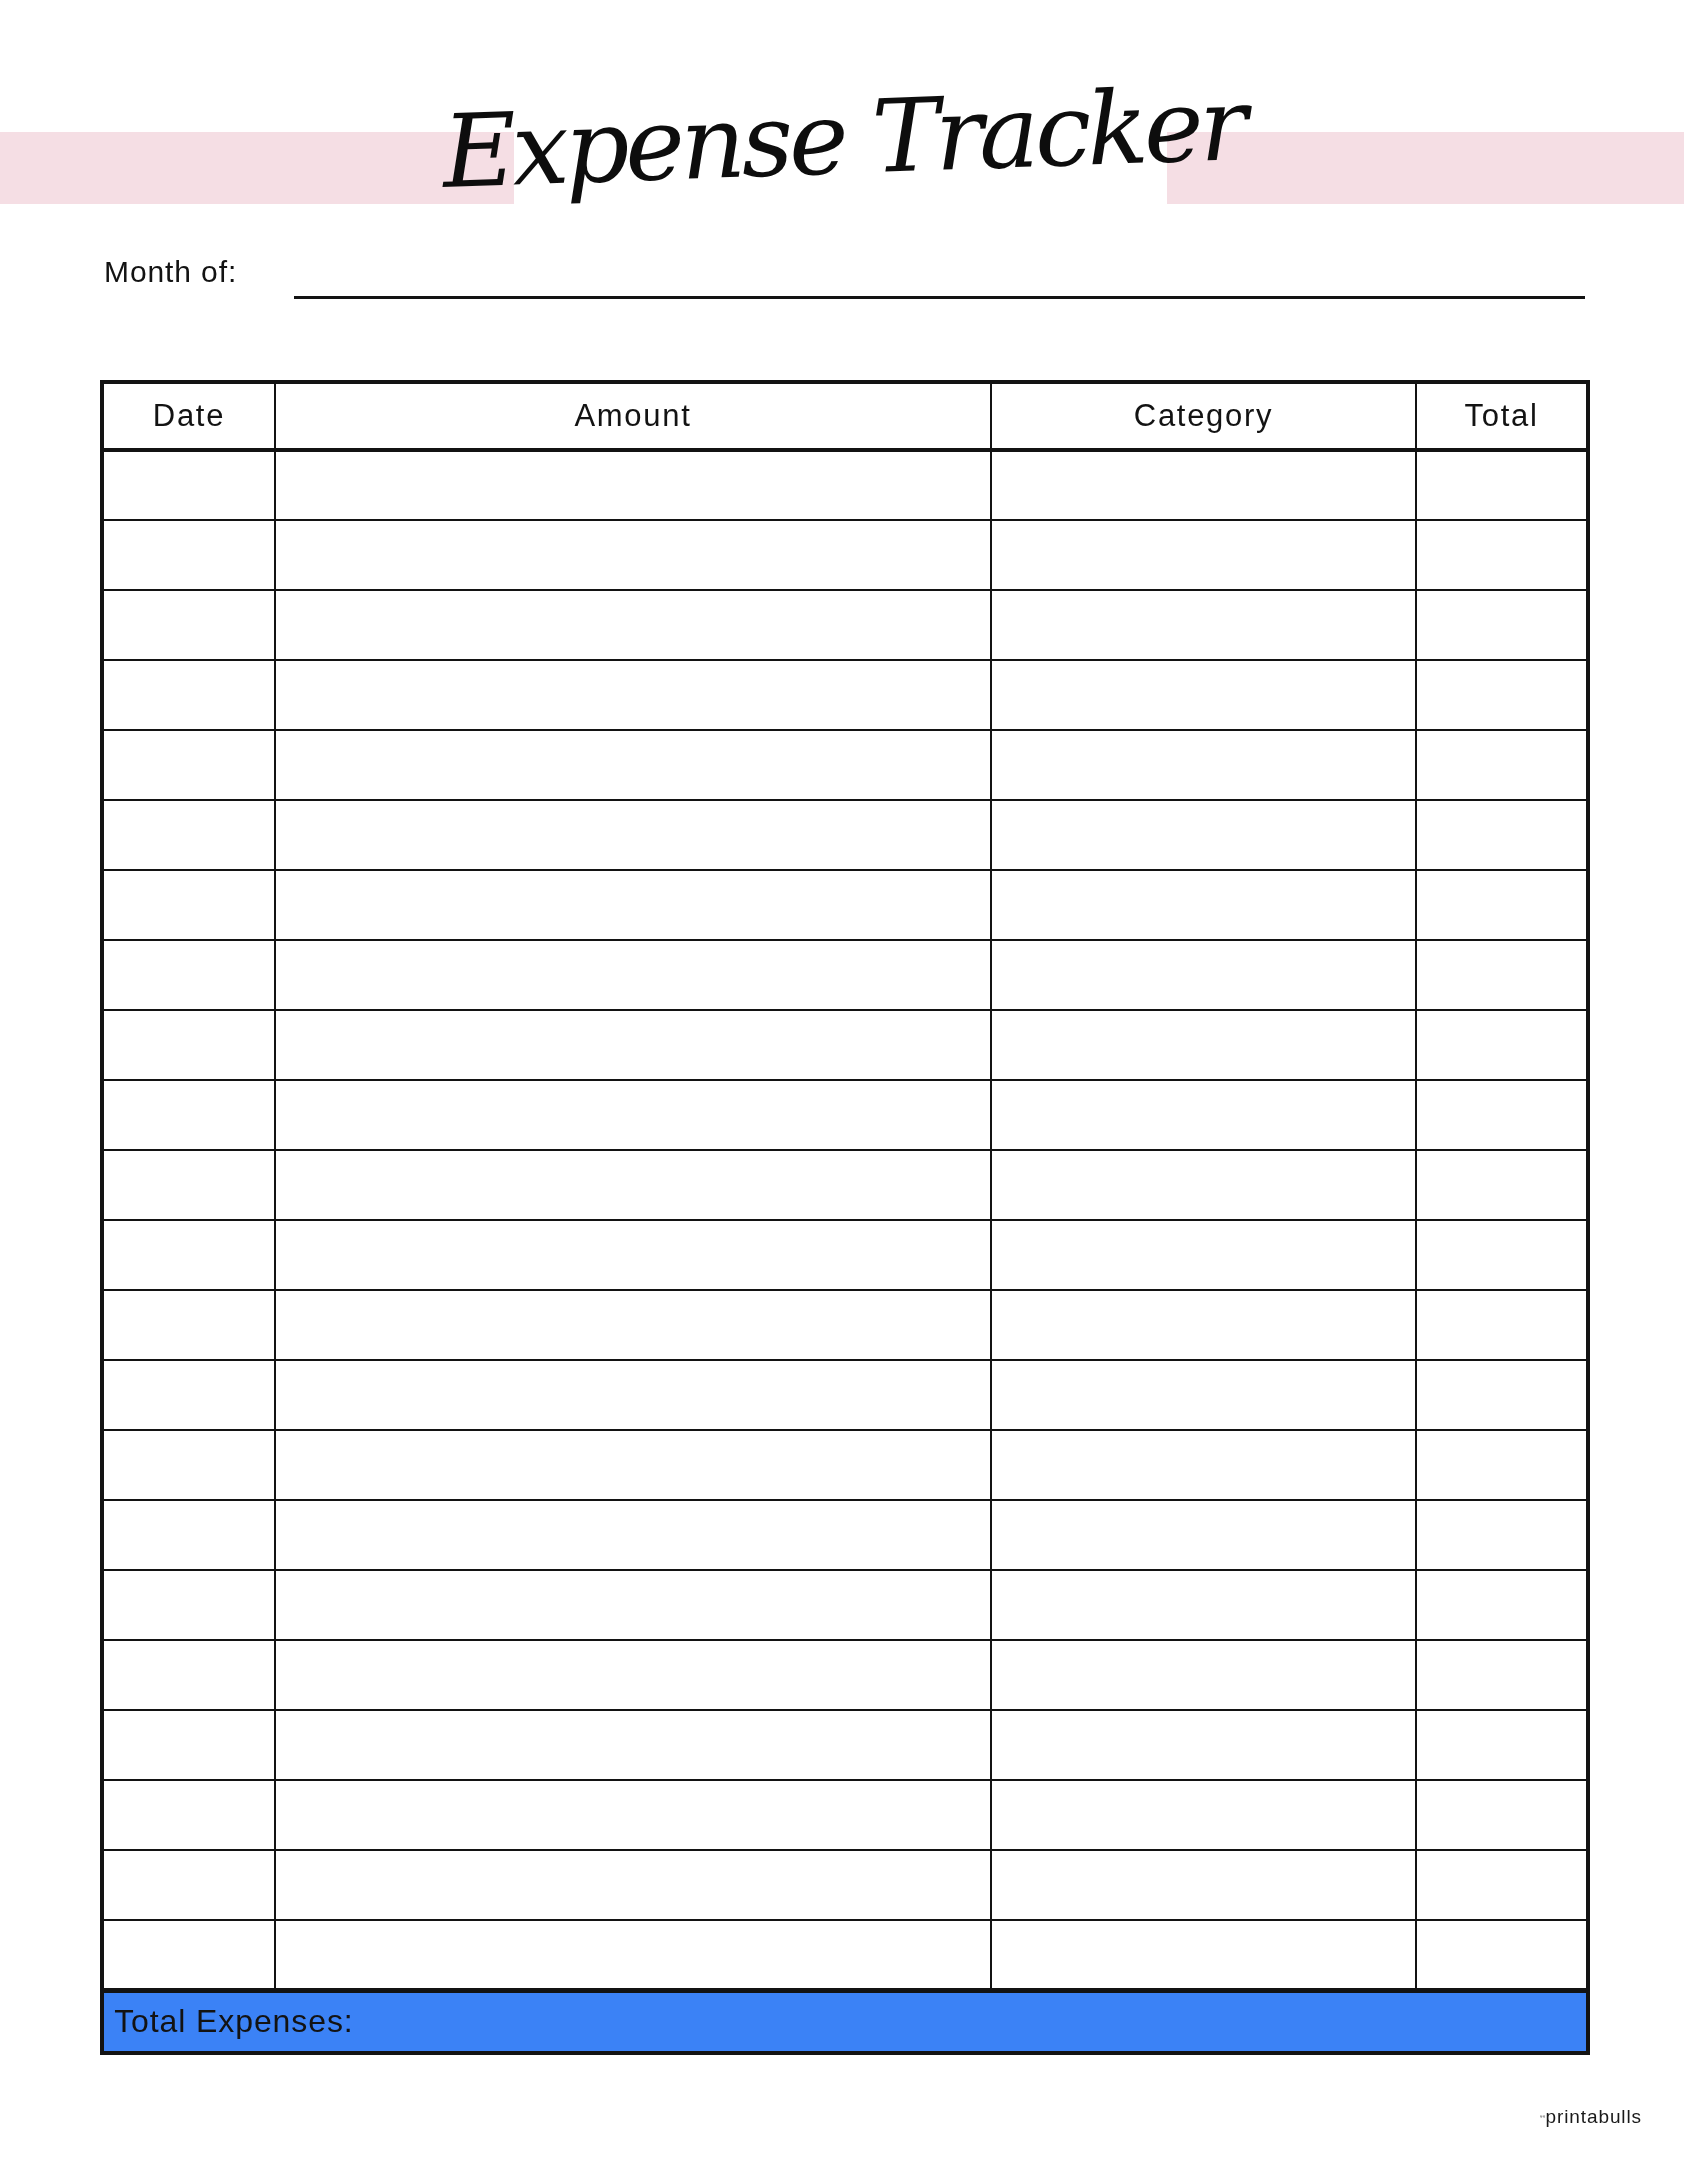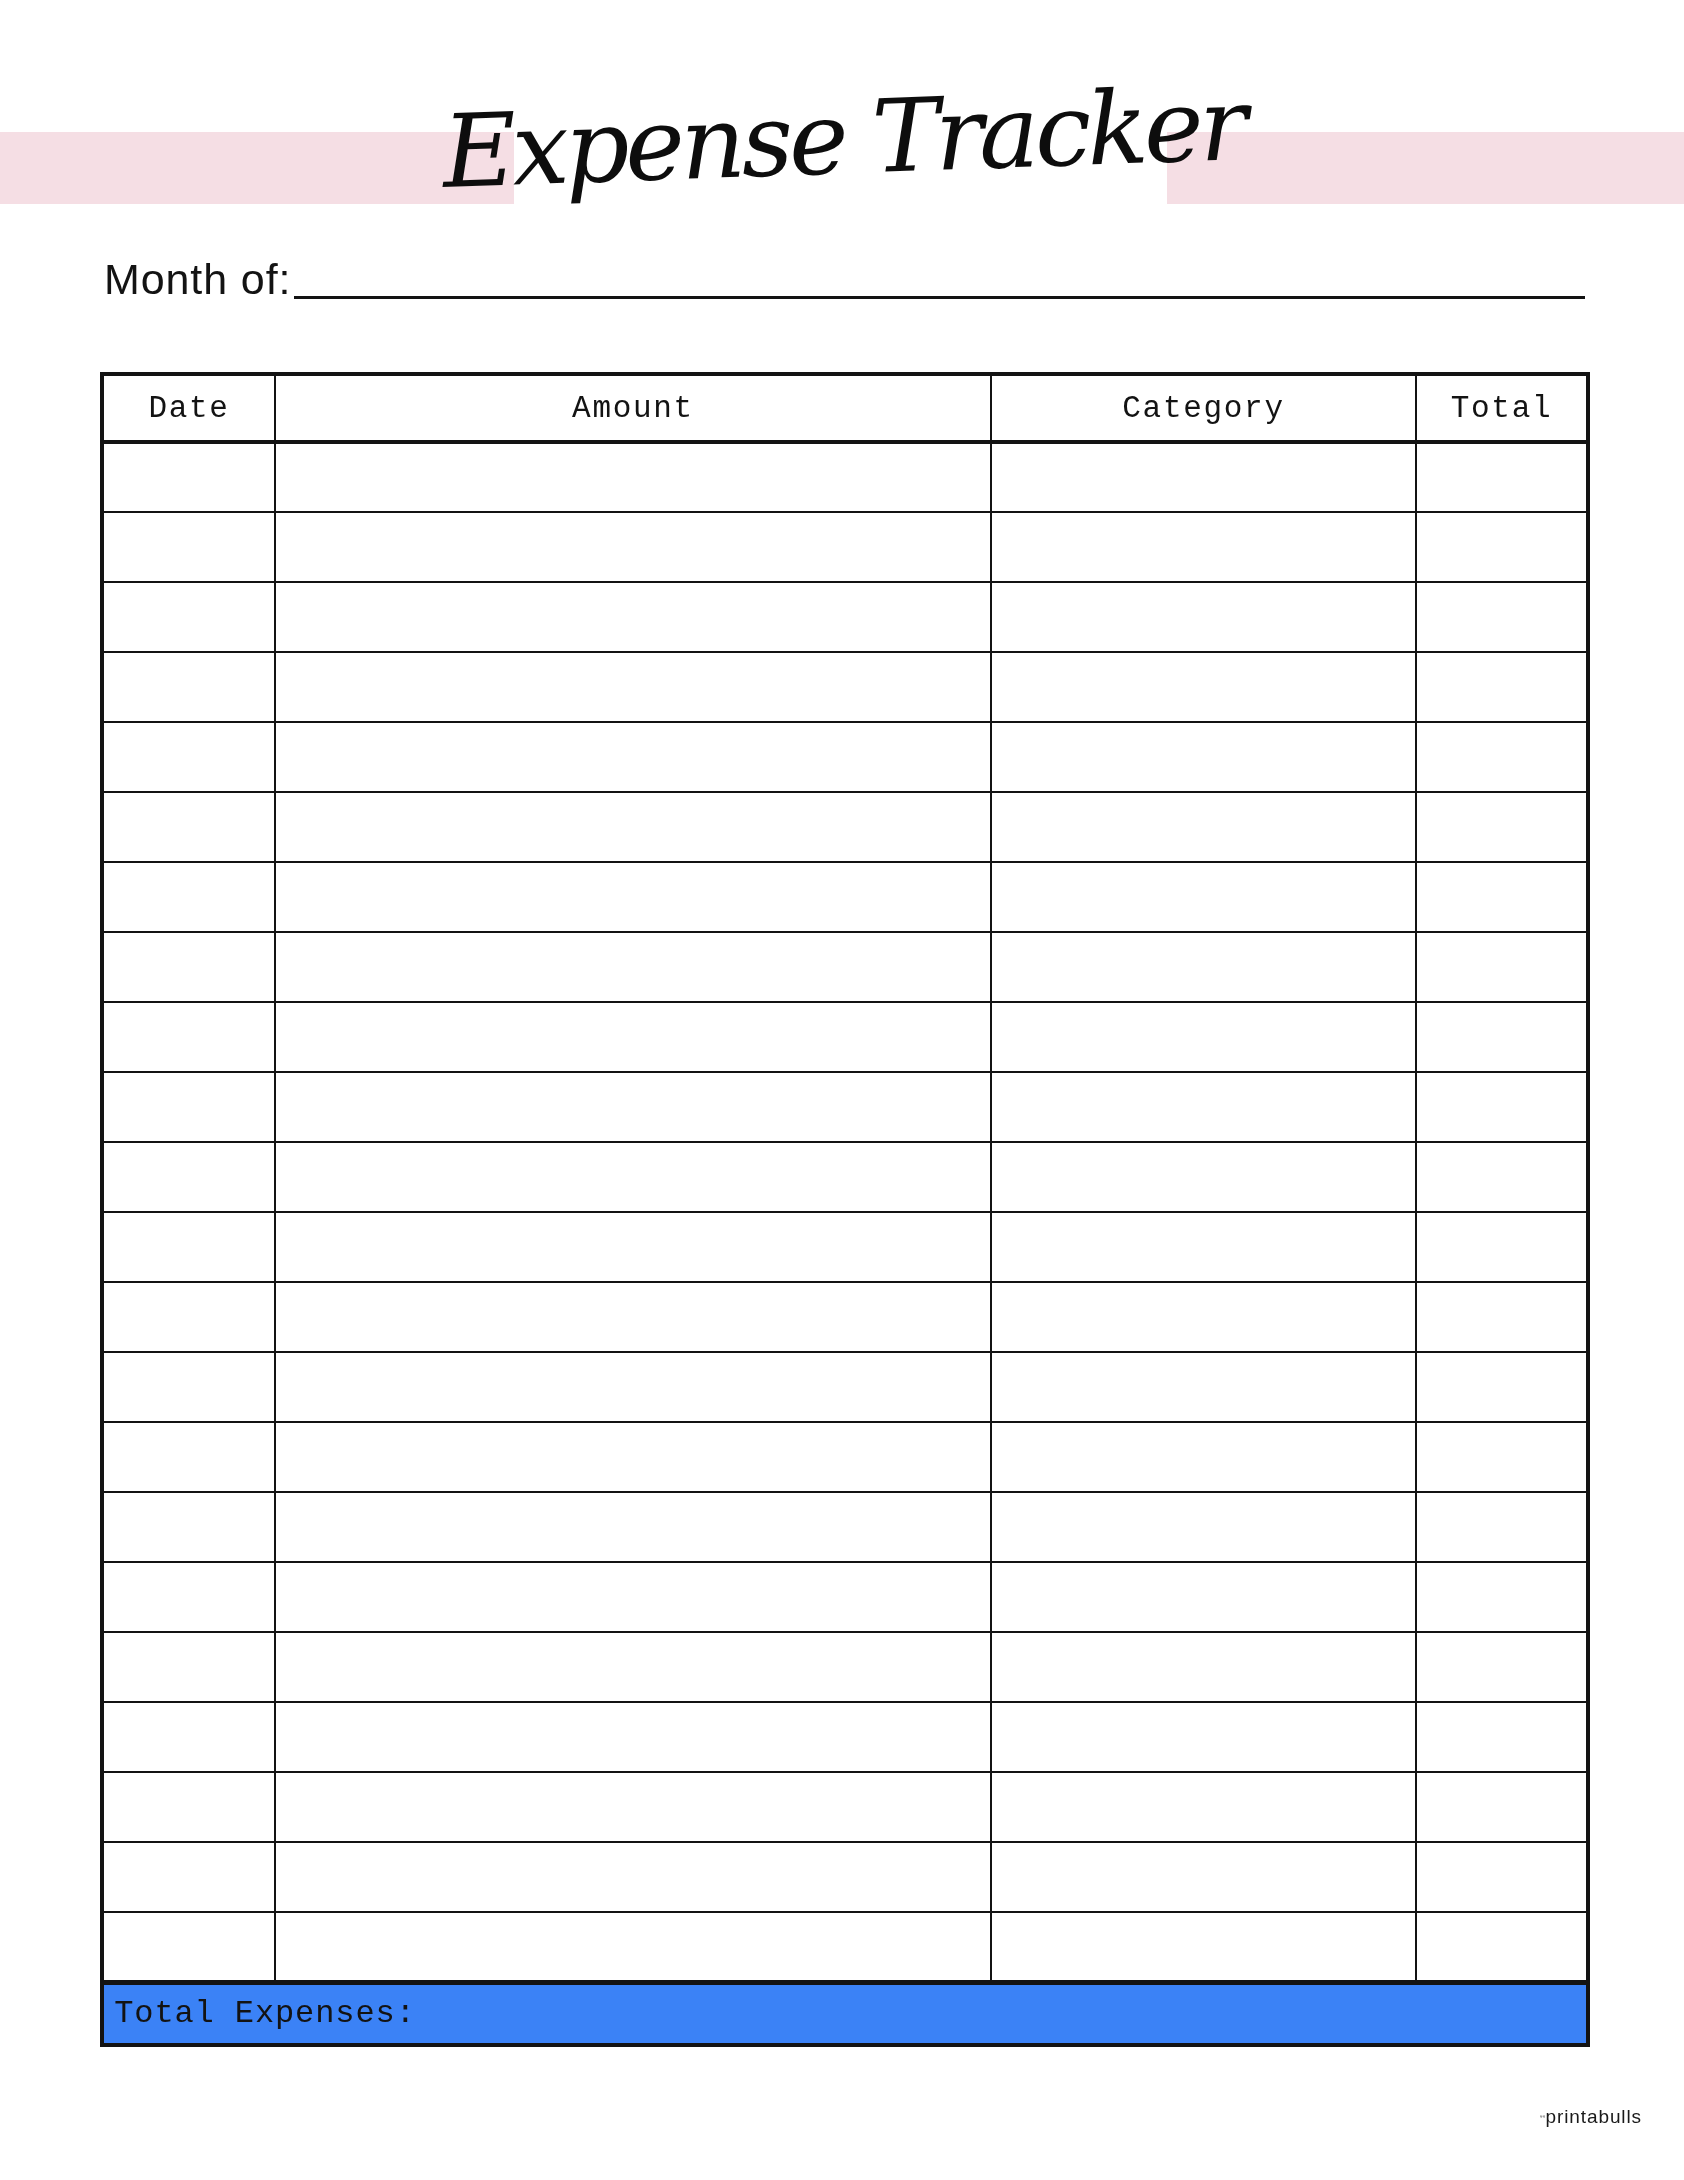--- a/index.html
+++ b/index.html
@@ -10,30 +10,29 @@
   .band{position:absolute;top:132px;height:72px;background:#f5dee4;}
   .band-left{left:0;width:514px;}
   .band-right{left:1167px;width:518px;}
   .title{
     position:absolute;top:49px;left:50%;transform:translateX(-50%) rotate(-2deg);
     margin:0;font-family:"DejaVu Serif",serif;font-style:italic;font-weight:500;
     font-size:101px;letter-spacing:-4.3px;line-height:179px;color:#0d0d0d;
     white-space:nowrap;z-index:2;
   }
   .month-label{
-    position:absolute;left:104px;top:255px;font-size:43px;letter-spacing:0.9px;color:#131313;
+    position:absolute;left:104px;top:255px;font-size:30px;letter-spacing:0.9px;color:#131313;
   }
   .month-line{
     position:absolute;left:294px;top:296px;width:1291px;height:3.4px;background:#131313;
   }
   table.tracker{
-    position:absolute;left:100px;top:372px;width:1486px;
+    position:absolute;left:100px;top:380px;width:1486px;
     border-collapse:collapse;table-layout:fixed;
     border:4.3px solid #131313;
-    font-family:Liberation Mono, monospace;
   }
   table.tracker th,table.tracker td{
     border:2.6px solid #131313;padding:0;
   }
   table.tracker thead tr{height:68px;}
   table.tracker thead th{
     border-bottom:4.3px solid #131313;
     font-size:31px;font-weight:normal;letter-spacing:1.7px;text-align:center;
     color:#131313;background:#ffffff;
   }

